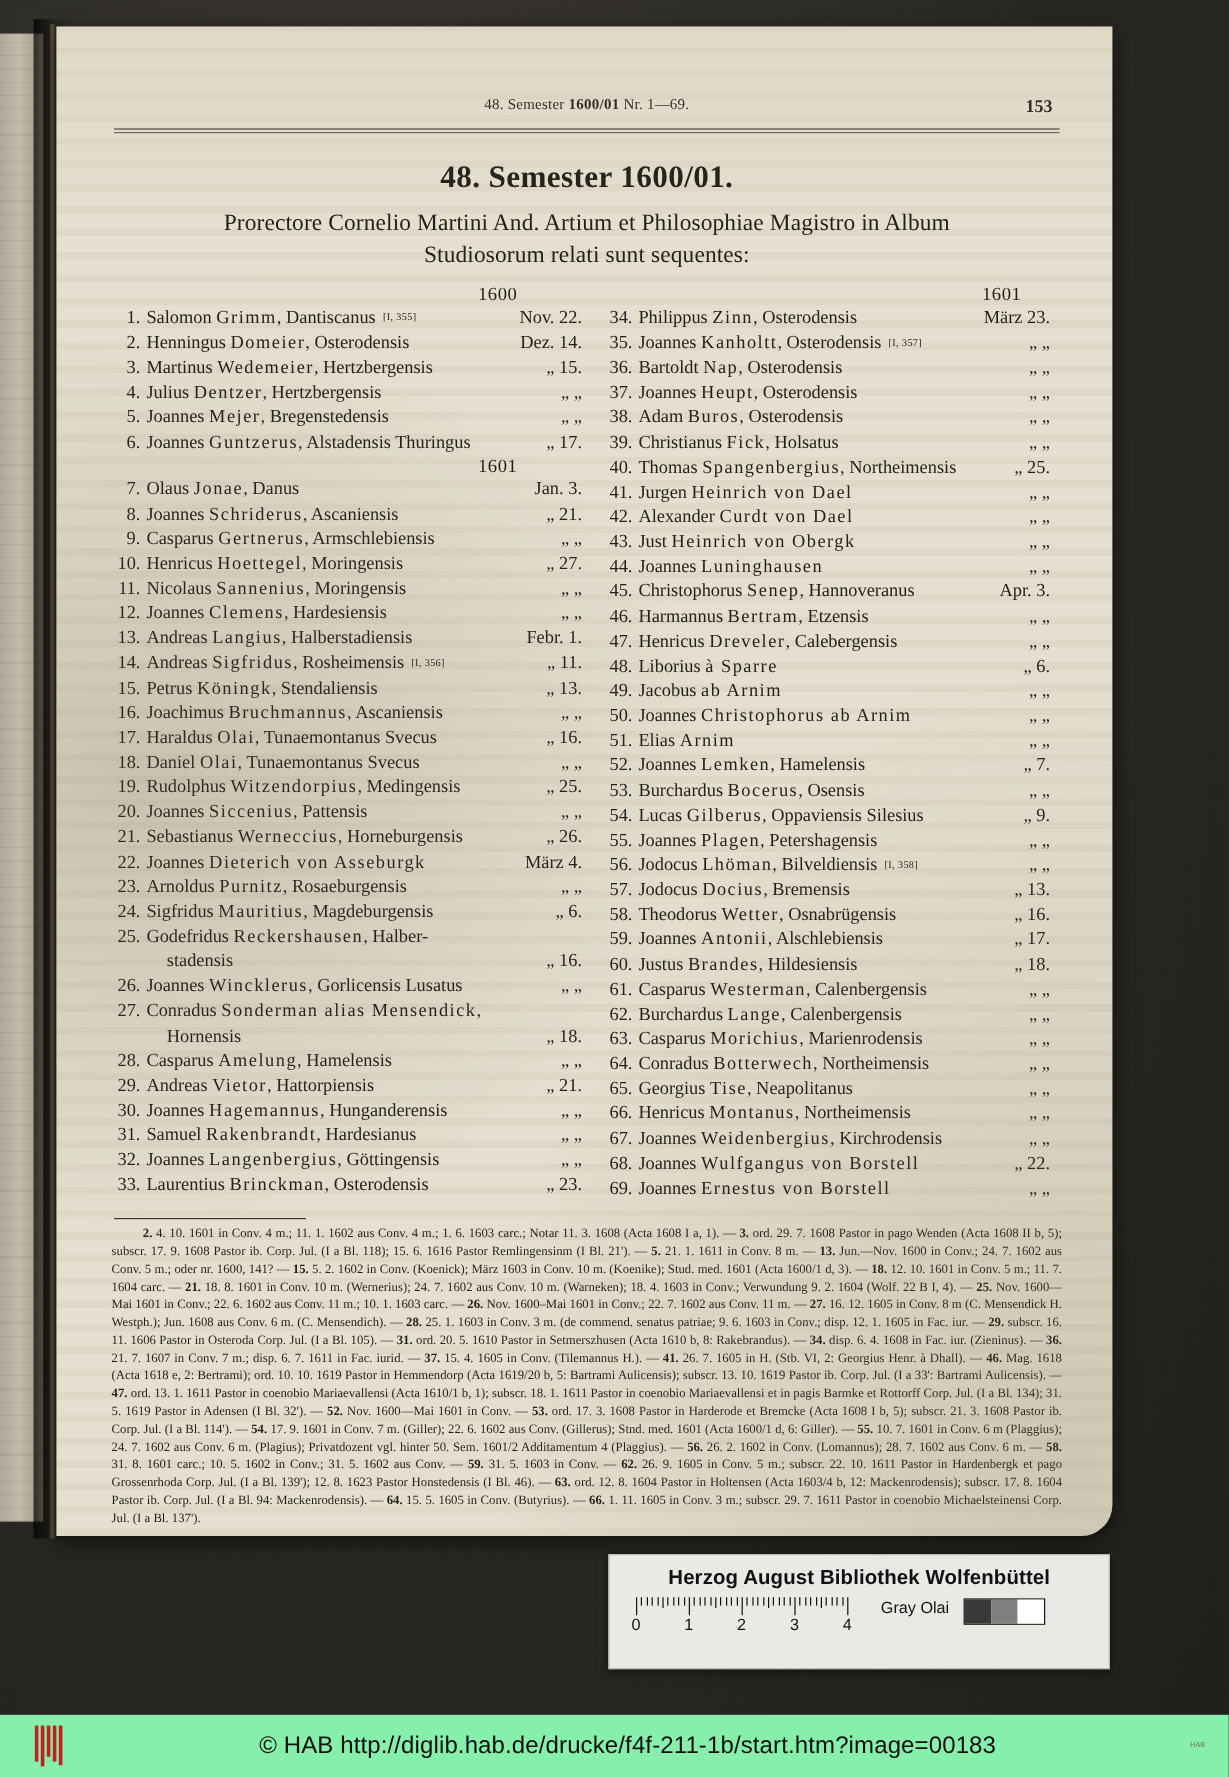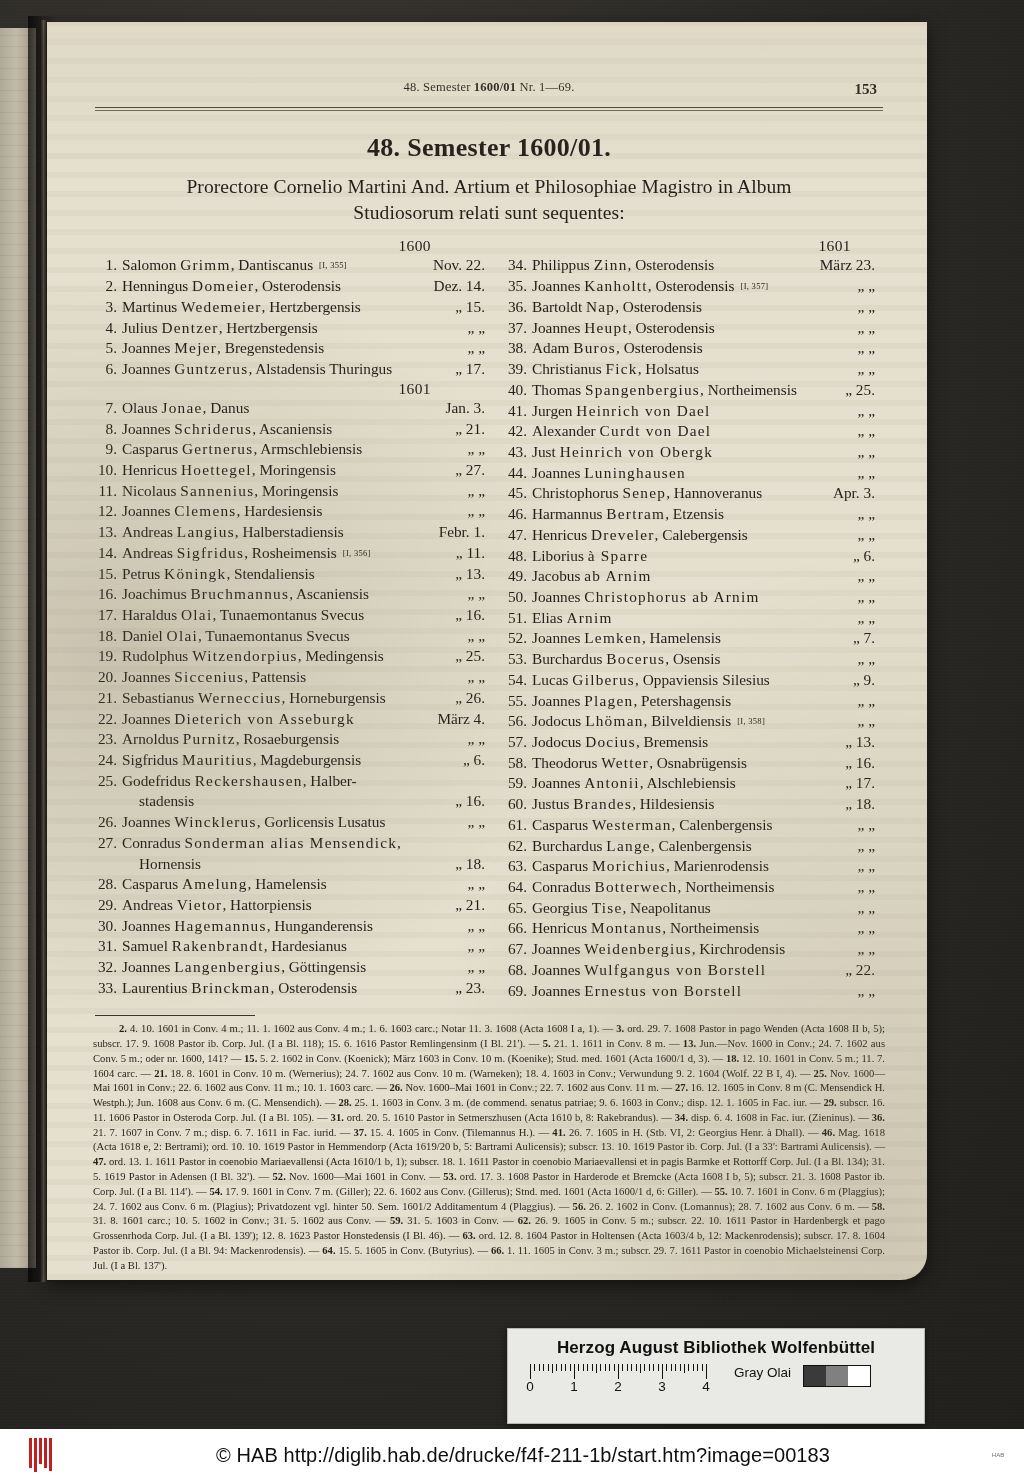--- a/index.html
+++ b/index.html
@@ -119,21 +119,21 @@
   .notes { font-size: 10.6px; line-height: 1.395; text-align: justify; letter-spacing: .01px; }
   .notes b { font-weight: 700; }
   .notes .lead { padding-left: 26px; }
 
   .sig { margin-top: 9px; position: relative; height: 30px; }
   .sig .zimm { font-size: 10.2px; letter-spacing: 1.1px; padding-left: 26px; }
   .sig .num20 { position: absolute; right: 150px; top: 6px; font-size: 13px; }
 
   
   .calib {
-    position: absolute; left: 507px; top: 1328px; width: 418px; height: 96px;
+    position: absolute; left: 507px; top: 1295px; width: 418px; height: 96px;
     background: #e9e9e6; border: 1px solid #b9b8b2;
     box-shadow: 0 2px 7px rgba(0,0,0,.5);
     font-family: "Liberation Sans", sans-serif;
   }
   .calib-title {
     text-align: center; font-weight: 700; font-size: 17px; color: #111;
     margin-top: 9px; letter-spacing: .1px;
   }
   .calib-row { display: flex; align-items: flex-start; margin-top: 6px; padding: 0 14px; }
   .ruler { width: 196px; position: relative; }
@@ -141,21 +141,21 @@
   .ticks i { position: absolute; top: 0; width: 1px; background: #111; }
   .rnums { position: relative; height: 18px; font-size: 13.5px; color: #111; }
   .rnums span { position: absolute; top: 0; transform: translateX(-50%); }
   .gs-label { font-size: 13.5px; color: #111; margin-left: 16px; margin-top: 1px; }
   .gs-patches { display: flex; margin-left: 12px; margin-top: 1px; border: 1px solid #111; }
   .gs-patches i { display: block; width: 22px; height: 20px; }
 
   
   .footer {
     position: absolute; left: 0; bottom: 0; width: 1024px; height: 52px;
-    background: #ffffff; display: flex; align-items: center;
+    background: #86efac; display: flex; align-items: center;
     font-family: "Liberation Sans", sans-serif;
   }
   .f-bars { width: 74px; display: flex; justify-content: center; gap: 2px; padding-left: 6px; }
   .f-bars i { display: block; width: 3px; height: 30px; background: #c0201f; }
   .f-bars i:nth-child(2) { height: 34px; }
   .f-bars i:nth-child(3) { height: 26px; }
   .f-bars i:nth-child(5) { height: 33px; }
   .f-url { flex: 1; text-align: center; font-size: 20px; color: #0f0f0f; letter-spacing: .1px; }
   .f-tiny { width: 52px; font-size: 6px; color: #6f6f6f; text-align: center; }
 </style>

